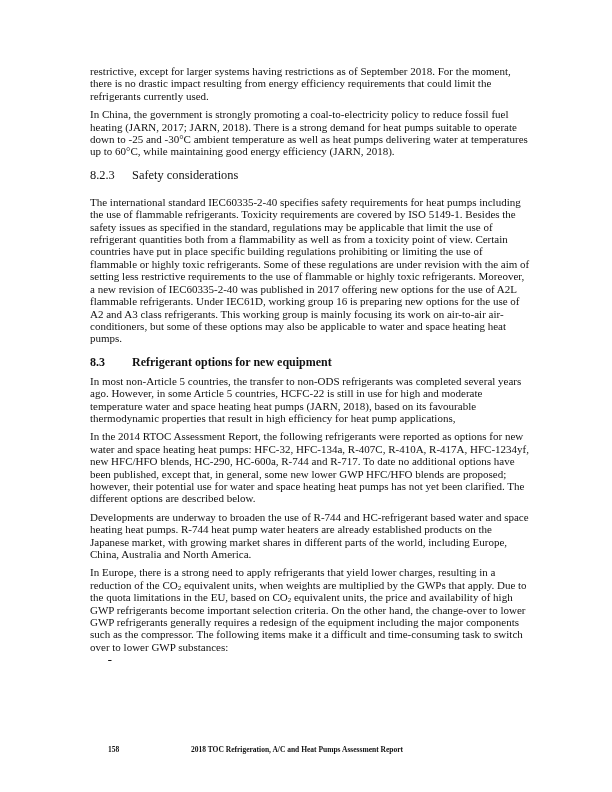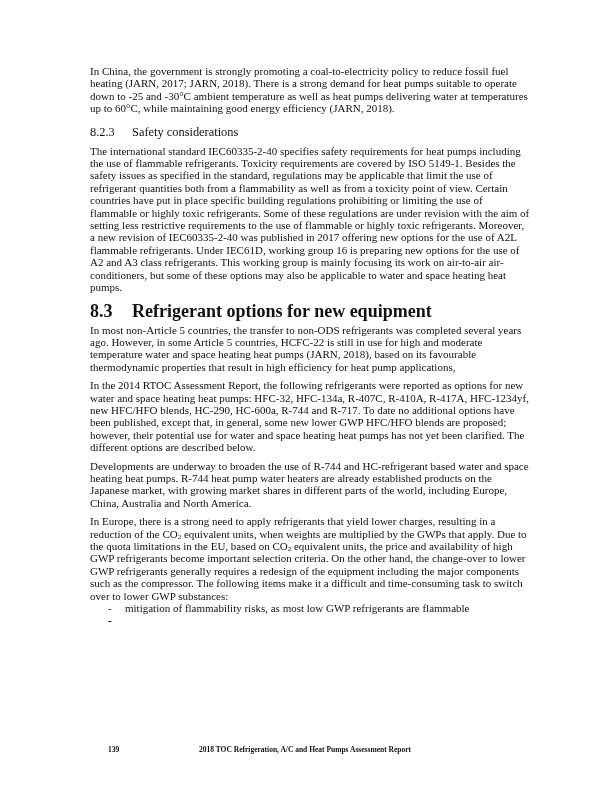--- a/index.html
+++ b/index.html
@@ -1,52 +1,53 @@
 <!DOCTYPE html>
 <html><head>
 <meta charset="utf-8">
 <style>
   html, body { margin: 0; padding: 0; background: #ffffff; }
   body { width: 612px; height: 792px; position: relative; overflow: hidden;
          font-family: "Liberation Serif", "DejaVu Serif", serif; color: #111; }
   .page { position: absolute; left: 90px; top: 65px; width: 440px; }
   p { margin: 0 0 6px 0; font-size: 11px; line-height: 12.4px; }
-  h3.sub { font-size: 12.4px; font-weight: normal; margin: 10px 0 6px 0; line-height: 14px; }
-  h2.sec { font-size: 18px; font-weight: bold; margin: 10px 0 6px 0; line-height: 14px; }
+  h3.sub { font-size: 12.4px; font-weight: normal; margin: 10px 0 14px 0; line-height: 14px; }
+  h2.sec { font-size: 12px; font-weight: bold; margin: 10px 0 6px 0; line-height: 14px; }
   .num { display: inline-block; width: 42px; }
   .num2 { display: inline-block; width: 42px; }
   ul.dash { list-style: none; margin: 0; padding: 0; }
   ul.dash li { font-size: 11px; line-height: 12.4px; position: relative; padding-left: 35px; }
   ul.dash li .dash { position: absolute; left: 18px; }
   sub { font-size: 7px; vertical-align: -1px; line-height: 0; }
   .footer { position: absolute; top: 745px; left: 108px; width: 420px; font-size: 7.5px; font-weight: bold; }
   .footer .pg { position: absolute; left: 0; }
-  .footer .title { position: absolute; left: 91px; }
+  .footer .title { position: absolute; left: 83px; }
 </style>
 </head>
 <body>
 
 <div class="page">
+  <p>restrictive, except for larger systems having restrictions as of September 2018. For the moment, there is no drastic impact resulting from energy efficiency requirements that could limit the refrigerants currently used.</p>
   <p>In China, the government is strongly promoting a coal-to-electricity policy to reduce fossil fuel heating (JARN, 2017; JARN, 2018). There is a strong demand for heat pumps suitable to operate down to -25 and -30°C ambient temperature as well as heat pumps delivering water at temperatures up to 60°C, while maintaining good energy efficiency (JARN, 2018).</p>
 
   <h3 class="sub">
     <span class="num">8.2.3</span><span>Safety considerations</span>
   </h3>
   <p>The international standard IEC60335-2-40 specifies safety requirements for heat pumps including the use of flammable refrigerants. Toxicity requirements are covered by ISO 5149-1. Besides the safety issues as specified in the standard, regulations may be applicable that limit the use of refrigerant quantities both from a flammability as well as from a toxicity point of view. Certain countries have put in place specific building regulations prohibiting or limiting the use of flammable or highly toxic refrigerants. Some of these regulations are under revision with the aim of setting less restrictive requirements to the use of flammable or highly toxic refrigerants. Moreover, a new revision of IEC60335-2-40 was published in 2017 offering new options for the use of A2L flammable refrigerants. Under IEC61D, working group 16 is preparing new options for the use of A2 and A3 class refrigerants. This working group is mainly focusing its work on air-to-air air-conditioners, but some of these options may also be applicable to water and space heating heat pumps.</p>
 
   <h2 class="sec">
     <span class="num2">8.3</span><span>Refrigerant options for new equipment</span>
   </h2>
   <p>In most non-Article 5 countries, the transfer to non-ODS refrigerants was completed several years ago. However, in some Article 5 countries, HCFC-22 is still in use for high and moderate temperature water and space heating heat pumps (JARN, 2018), based on its favourable thermodynamic properties that result in high efficiency for heat pump applications,</p>
   <p>In the 2014 RTOC Assessment Report, the following refrigerants were reported as options for new water and space heating heat pumps: HFC-32, HFC-134a, R-407C, R-410A, R-417A, HFC-1234yf, new HFC/HFO blends, HC-290, HC-600a, R-744 and R-717. To date no additional options have been published, except that, in general, some new lower GWP HFC/HFO blends are proposed; however, their potential use for water and space heating heat pumps has not yet been clarified. The different options are described below.</p>
   <p>Developments are underway to broaden the use of R-744 and HC-refrigerant based water and space heating heat pumps. R-744 heat pump water heaters are already established products on the Japanese market, with growing market shares in different parts of the world, including Europe, China, Australia and North America.</p>
   <p style="margin-bottom:0"><span>In Europe, there is a strong need to apply refrigerants that yield lower charges, resulting in a reduction of the CO</span><sub>2</sub><span> equivalent units, when weights are multiplied by the GWPs that apply. Due to the quota limitations in the EU, based on CO</span><sub>2</sub><span> equivalent units, the price and availability of high GWP refrigerants become important selection criteria. On the other hand, the change-over to lower GWP refrigerants generally requires a redesign of the equipment including the major components such as the compressor. The following items make it a difficult and time-consuming task to switch over to lower GWP substances:</span></p>
   <ul class="dash">
-    <li><span class="dash">-</span><span>mitigation of flammability risks, as most low GWP refrigerants are flammable</span></li>
+    <li><span class="dash">-</span></li>
     <li><span class="dash">-</span></li>
     <li><span class="dash">-</span></li>
   </ul>
 </div>
 
 <div class="footer">
-  <span class="pg">139</span>
+  <span class="pg">158</span>
   <span class="title">2018 TOC Refrigeration, A/C and Heat Pumps Assessment Report</span>
 </div>
 
 </body></html>

